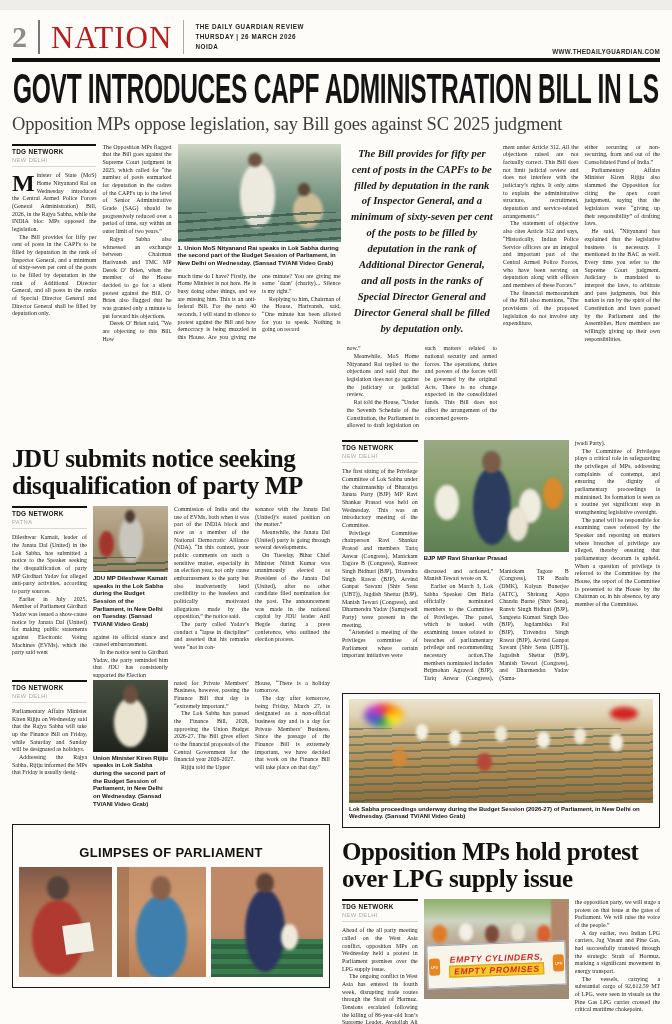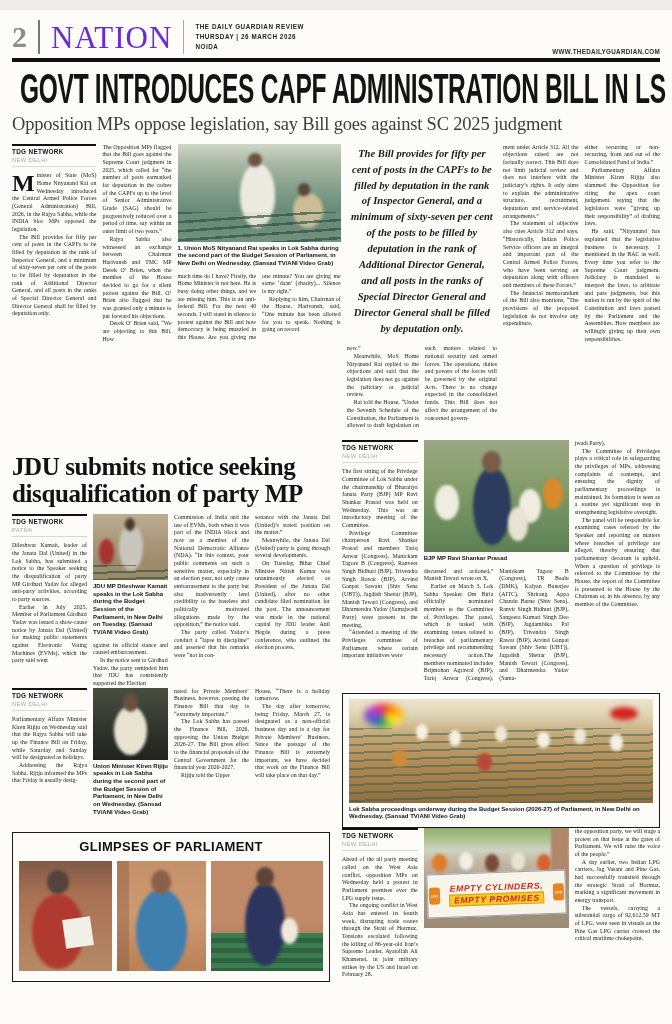--- a/index.html
+++ b/index.html
@@ -5,27 +5,27 @@
   html,body{margin:0;padding:0;}
   body{width:672px;height:1024px;overflow:hidden;background:#fdfcf8;font-family:"Liberation Serif",serif;color:#1c1c1c;}
   .topstrip{height:10px;background:#eeedea;}
   .page{padding:4px 12px 0;box-sizing:border-box;}
 
   
   .mast{position:relative;display:flex;align-items:center;padding:6px 0 4px;}
   .pageno{font:700 30px/1 "Liberation Serif",serif;color:#8d8d8d;}
   .vrule{width:2px;height:34px;background:#777;margin:0 11px;}
   .vrule.thin{width:1px;background:#aaa;}
-  .section-name{font:400 31px/1 "Liberation Serif",serif;letter-spacing:1px;color:#6d28d9;}
+  .section-name{font:400 31px/1 "Liberation Serif",serif;letter-spacing:1px;color:#b91c1c;}
   .dateblock{font:700 6.3px/1.55 "Liberation Sans",sans-serif;letter-spacing:.55px;color:#222;text-transform:uppercase;}
   .website{position:absolute;right:0;bottom:3px;font:700 6.3px "Liberation Sans",sans-serif;letter-spacing:.3px;color:#2b2b2b;}
   .thickrule{height:3.5px;background:#111;}
 
   
-  .lead-hwrap{height:40px;margin:7px 8px 0;overflow:visible;text-align:center;}
+  .lead-hwrap{height:40px;margin:7px 1px 0;overflow:visible;text-align:center;}
   .fitline{display:inline-block;white-space:nowrap;transform-origin:0 50%;}
   .lead-head{font:700 42px/40px "Liberation Sans",sans-serif;letter-spacing:-.5px;color:#141414;}
   .lead-sub{font:400 18.5px/1.15 "Liberation Serif",serif;letter-spacing:-.2px;color:#3d3d3d;margin:5px 0 9px;}
 
   
   .bodytext p.para{font:400 5.9px/1.3 "Liberation Serif",serif;text-align:justify;margin:0;color:#1c1c1c;}
   .bodytext p.para + p.para{text-indent:7px;}
   .twocol{columns:2;column-gap:6px;}
   .byline{border-top:2.5px solid #111;padding-top:2px;margin-bottom:5px;}
   .byline-name{font:700 6.4px/1.3 "Liberation Sans",sans-serif;letter-spacing:.3px;color:#111;}
@@ -45,21 +45,21 @@
   .half{flex:1 1 0;min-width:0;}
   .sec-head{font:600 25px/1.08 "Liberation Serif",serif;letter-spacing:-.4px;color:#121212;margin:10px 0 7px;}
   .sec-head.oneline{font-size:21px;white-space:nowrap;margin:12px 0 7px;}
   .grid4{display:grid;grid-template-columns:1fr 1fr 1fr 1fr;gap:6px;}
   .grid3{display:grid;grid-template-columns:24fr 46fr 27fr;gap:6px;}
 
   
   .framebox{border:1.5px solid #1a1a1a;padding:5px 6px;background:#fdfcf8;}
   .bigphoto-box{margin:10px 0 0;}
   .glimpses-box{margin-top:11px;}
-  .glimpses-title{text-align:center;font:700 13px/1.2 "Liberation Sans",sans-serif;letter-spacing:.3px;color:#111;margin:1px 0 6px;}
+  .glimpses-title{text-align:center;font:700 13px/1.2 "Liberation Sans",sans-serif;letter-spacing:.3px;color:#111;margin:15px 0 6px;}
   .grow{display:flex;gap:5px;margin-bottom:5px;}
   .gitem{display:flex;flex-direction:column;min-width:0;}
 
   
   .banner{position:absolute;left:2%;right:2%;top:44%;height:42%;background:#f7f4ea;border:1px solid #9aa2b8;transform:rotate(-2deg);display:flex;flex-direction:column;align-items:center;justify-content:center;gap:1px;}
   .banner-l1{font:800 italic 8.6px/1 "Liberation Sans",sans-serif;letter-spacing:.6px;color:#d4291e;}
   .banner-l2{font:800 italic 8.6px/1.2 "Liberation Sans",sans-serif;letter-spacing:.6px;color:#d4291e;background:#f7c92c;padding:0 4px;border:1px solid #d9a50e;}
   .cyl{position:absolute;width:11px;height:17px;background:#e8851f;border-radius:3px;top:50%;transform:translateY(-50%);display:flex;align-items:center;justify-content:center;font:700 3.5px "Liberation Sans",sans-serif;color:#fff;}
 </style>
 </head>
@@ -150,21 +150,21 @@
           </div>
       </div>
     </div>
   </section>
 
   <div class="lower">
 
     <div class="half">
 
       <section>
-        <h2 class="sec-head" style="margin-top:13px">JDU submits notice seeking disqualification of party MP</h2>
+        <h2 class="sec-head" style="margin-top:5px">JDU submits notice seeking disqualification of party MP</h2>
         <div class="grid4">
           <div>
             <div class="byline">
               <div class="byline-name">TDG NETWORK</div>
               <div class="byline-city">PATNA</div>
             </div>
             <div class="bodytext">
                 <p class="para">Dileshwar Kamait, leader of the Janata Dal (United) in the Lok Sabha, has submitted a notice to the Speaker seeking the disqualification of party MP Girdhari Yadav for alleged anti-party activities, according to party sources.</p>
                 <p class="para">Earlier in July 2025, Member of Parliament Girdhari Yadav was issued a show-cause notice by Janata Dal (United) for making public statements against Electronic Voting Machines (EVMs), which the party said went</p>
               </div>
@@ -317,20 +317,21 @@
           <div class="b" style="left:62%;top:32%;width:4%;height:16%;background:#f4f0e2"></div>
           <div class="b" style="left:74%;top:28%;width:4%;height:16%;background:#efe8d5"></div>
           <div class="b" style="left:86%;top:34%;width:4%;height:16%;background:#f4f0e2"></div>
           <div class="b" style="left:14%;top:48%;width:5%;height:18%;background:#cf8a3a"></div>
           <div class="b" style="left:42%;top:52%;width:5%;height:18%;background:#b5483a"></div>
         </div>
         <figcaption class="caption" style="margin-bottom:1px">Lok Sabha proceedings underway during the Budget Session (2026-27) of Parliament, in New Delhi on Wednesday. (Sansad TV/ANI Video Grab)</figcaption>
       </figure>
 
       <section>
+        <h2 class="sec-head">Opposition MPs hold protest over LPG supply issue</h2>
         <div class="grid3">
           <div>
             <div class="byline">
               <div class="byline-name">TDG NETWORK</div>
               <div class="byline-city">NEW DELHI</div>
             </div>
             <div class="bodytext">
                 <p class="para">Ahead of the all party meeting called on the West Asia conflict, opposition MPs on Wednesday held a protest in Parliament premises over the LPG supply issue.</p>
                 <p class="para">The ongoing conflict in West Asia has entered its fourth week, disrupting trade routes through the Strait of Hormuz. Tensions escalated following the killing of 86-year-old Iran’s Supreme Leader, Ayatollah Ali Khamenei, in joint military strikes by the US and Israel on February 28.</p>
               </div>

